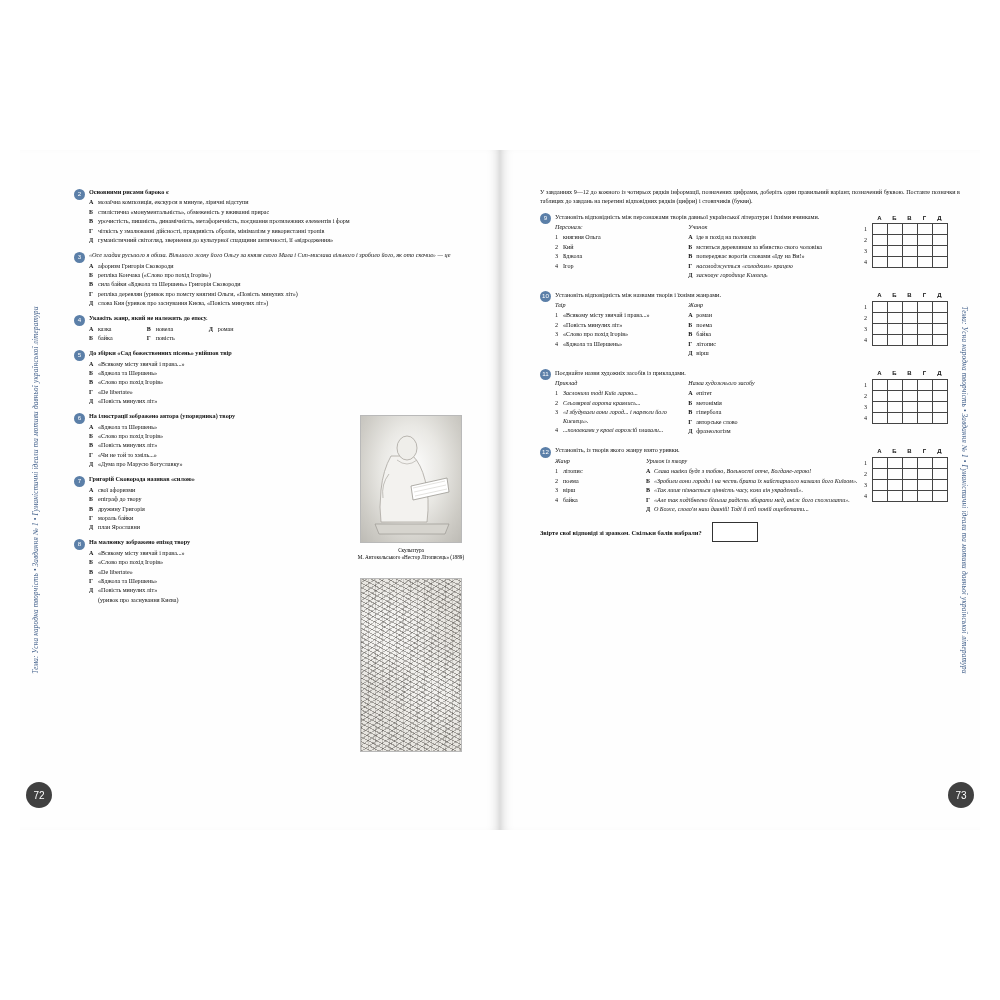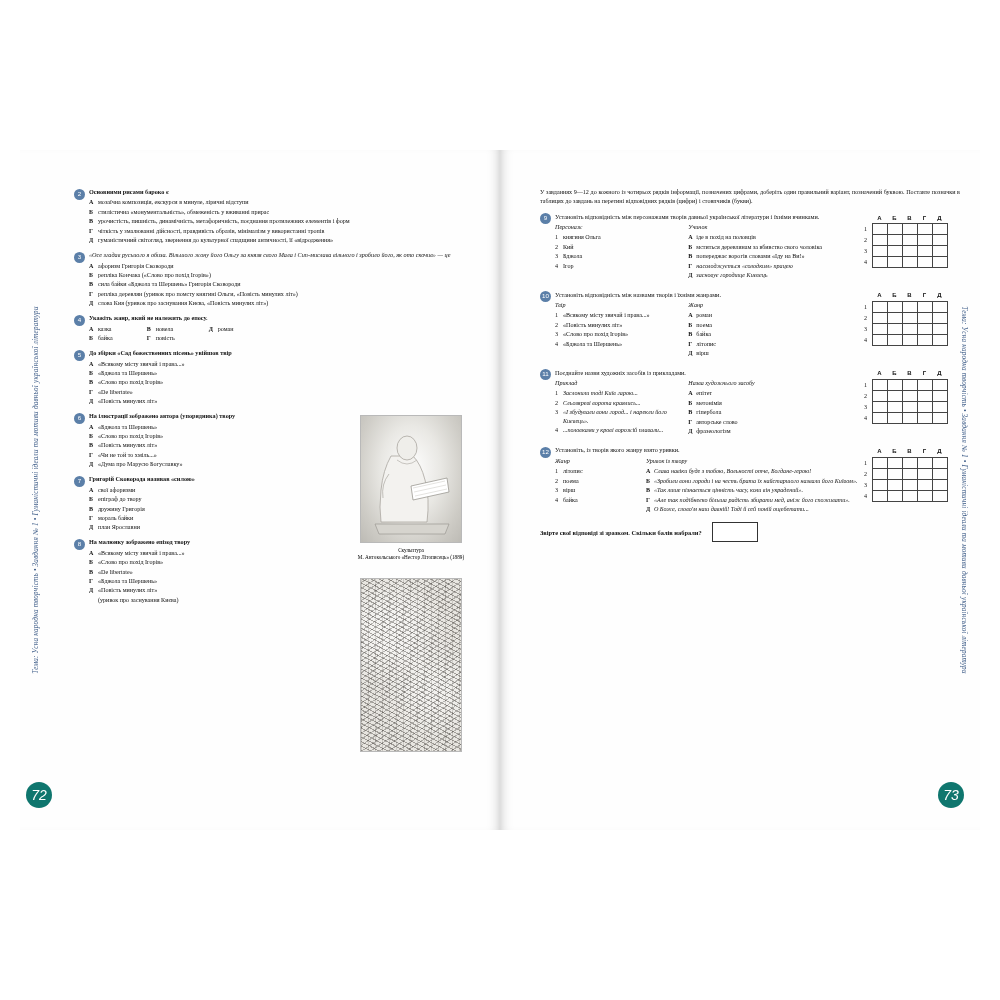--- a/index.html
+++ b/index.html
@@ -51,28 +51,28 @@
   .side-title.l { left: 6px; }
   .side-title.r { right: 6px; }
   .side-title .inner { transform: rotate(-90deg); }
   .side-title.r .inner { transform: rotate(90deg); }
 
   .page-num {
     position: absolute;
     bottom: 22px;
     width: 26px; height: 26px;
     border-radius: 50%;
-    background: #0f766e;
+    background: #404040;
     color: #fff;
-    font-size: 14px;
+    font-size: 10px;
     font-family: "Liberation Sans", sans-serif;
-    display: flex; align-items: center; justify-content: center; font-style: italic;
+    display: flex; align-items: center; justify-content: center;
   }
   .page-num.l { left: 6px; }
-  .page-num.r { right: 16px; }
+  .page-num.r { right: 6px; }
 
   .content {
     position: relative;
     font-size: 6.1px;
     line-height: 1.45;
     color: #111;
   }
 
   .task { display: flex; margin-bottom: 5.5px; }
   .tnum {

